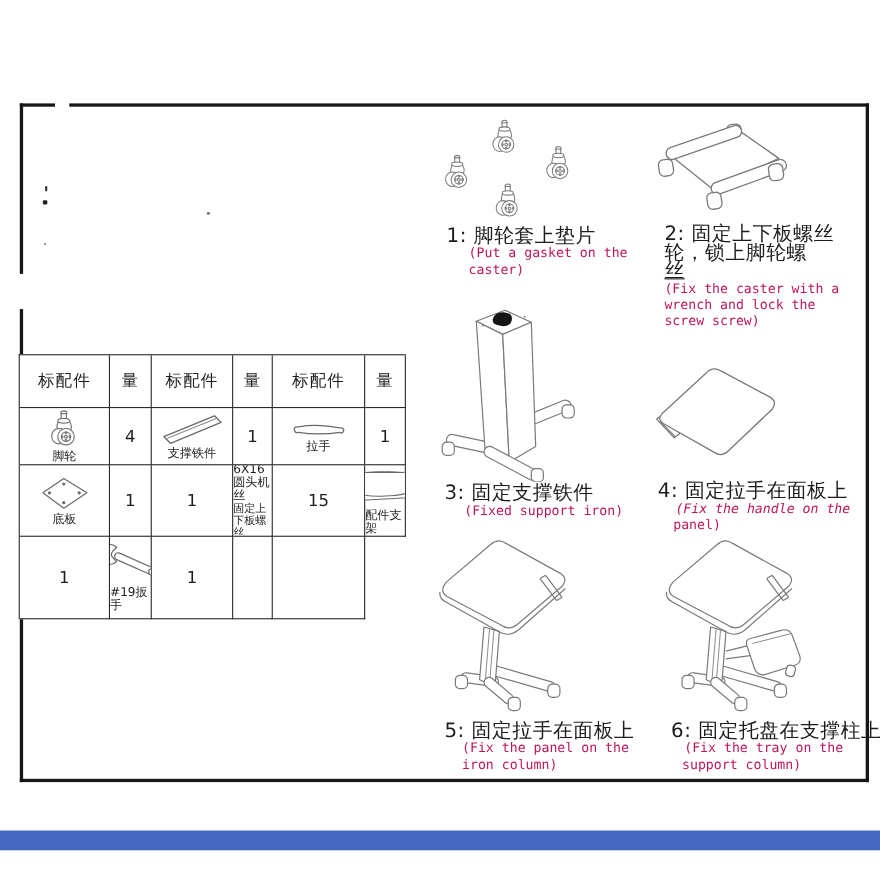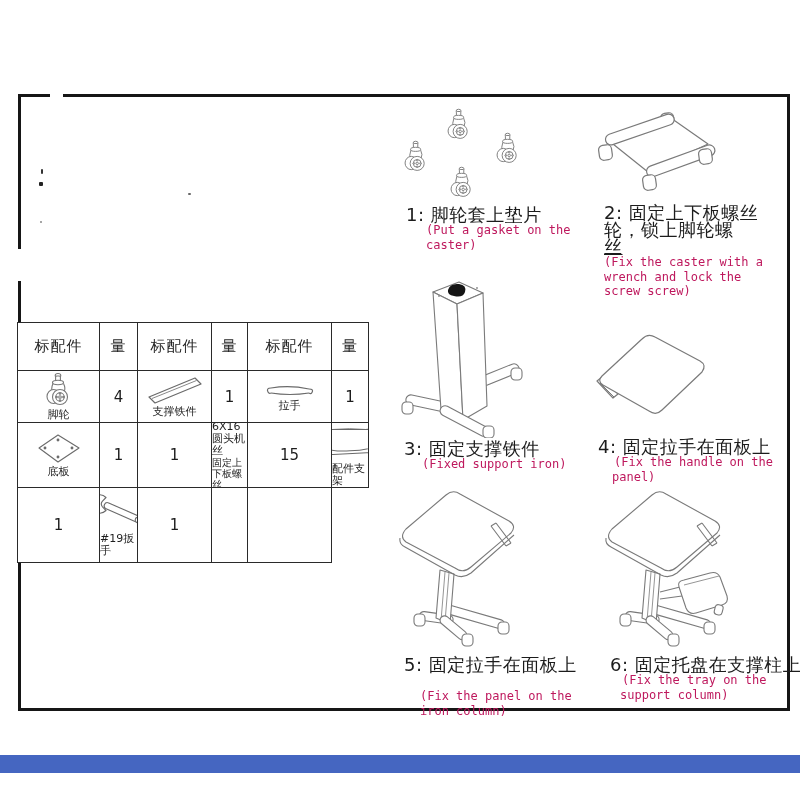--- a/index.html
+++ b/index.html
@@ -253,27 +253,27 @@
     <div class="en-line">screw screw)</div>
   </div>
 
   <div class="step-caption" style="left:404px;top:440px;">
     <div class="zh-line">3: 固定支撑铁件</div>
     <div class="en-line" style="padding-left:18px;">(Fixed support iron)</div>
   </div>
 
   <div class="step-caption" style="left:598px;top:438px;">
     <div class="zh-line">4: 固定拉手在面板上</div>
-    <div class="en-line" style="padding-left:16px;">(Fix the handle on the</div>
+    <div class="en-line" style="padding-left:16px;font-style:italic;">(Fix the handle on the</div>
     <div class="en-line" style="padding-left:14px;">panel)</div>
   </div>
 
   <div class="step-caption" style="left:404px;top:656px;">
     <div class="zh-line">5: 固定拉手在面板上</div>
-    <div class="en-line" style="padding-left:16px;margin-top:16px;">(Fix the panel on the</div>
+    <div class="en-line" style="padding-left:16px;">(Fix the panel on the</div>
     <div class="en-line" style="padding-left:16px;">iron column)</div>
   </div>
 
   <div class="step-caption" style="left:610px;top:656px;">
     <div class="zh-line">6: 固定托盘在支撑柱上</div>
     <div class="en-line" style="padding-left:12px;">(Fix the tray on the</div>
     <div class="en-line" style="padding-left:10px;">support column)</div>
   </div>
 
   <div class="footer-bar" style="background: rgb(69, 102, 193);"></div>

